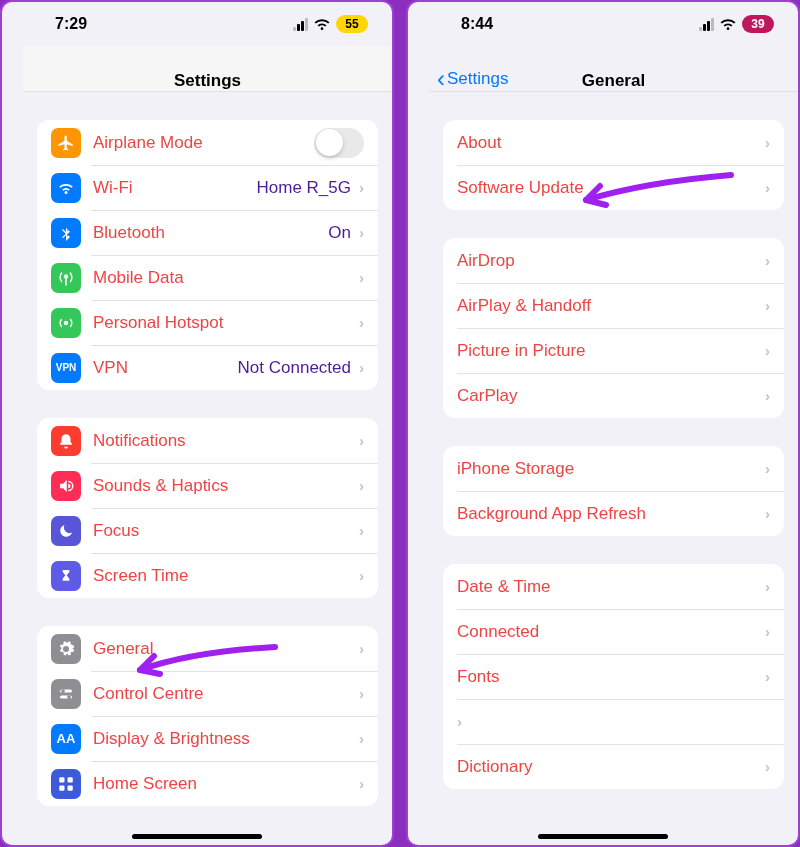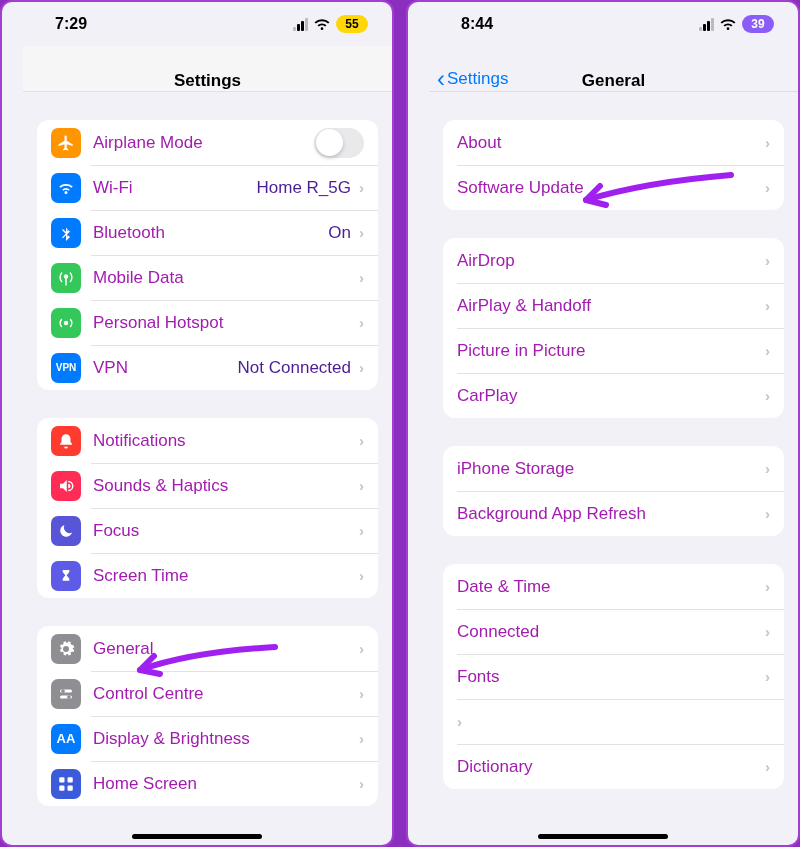--- a/index.html
+++ b/index.html
@@ -61,21 +61,21 @@
   display: inline-flex;
   align-items: center;
   border-radius: 9px;
   padding: 2px 7px;
   font-size: 12px;
   font-weight: 700;
   min-width: 32px;
   justify-content: center;
 }
 .battery.yellow { background: #ffd60a; color: #000; }
-.battery.black { background: #8b5cf6; color: #fff; }
+.battery.black { background: #be185d; color: #fff; }
 .nav-header {
   height: 46px;
   display: flex;
   align-items: flex-end;
   justify-content: center;
   position: relative;
   border-bottom: 0.5px solid rgba(0,0,0,0.08);
 }
 .nav-header.gray { background: #f6f6f7; }
 .nav-title {
@@ -129,21 +129,21 @@
   align-items: center;
   justify-content: center;
   color: #fff;
   font-size: 14px;
   font-weight: 700;
   flex-shrink: 0;
 }
 .row-label {
   flex: 1;
   font-size: 17px;
-  color: #a21caf;
+  color: #ef4444;
 }
 .row-value {
   font-size: 17px;
   color: #4c1d95;
   margin-right: 8px;
 }
 .chevron {
   color: #c5c5c8;
   font-size: 15px;
   font-weight: 600;

